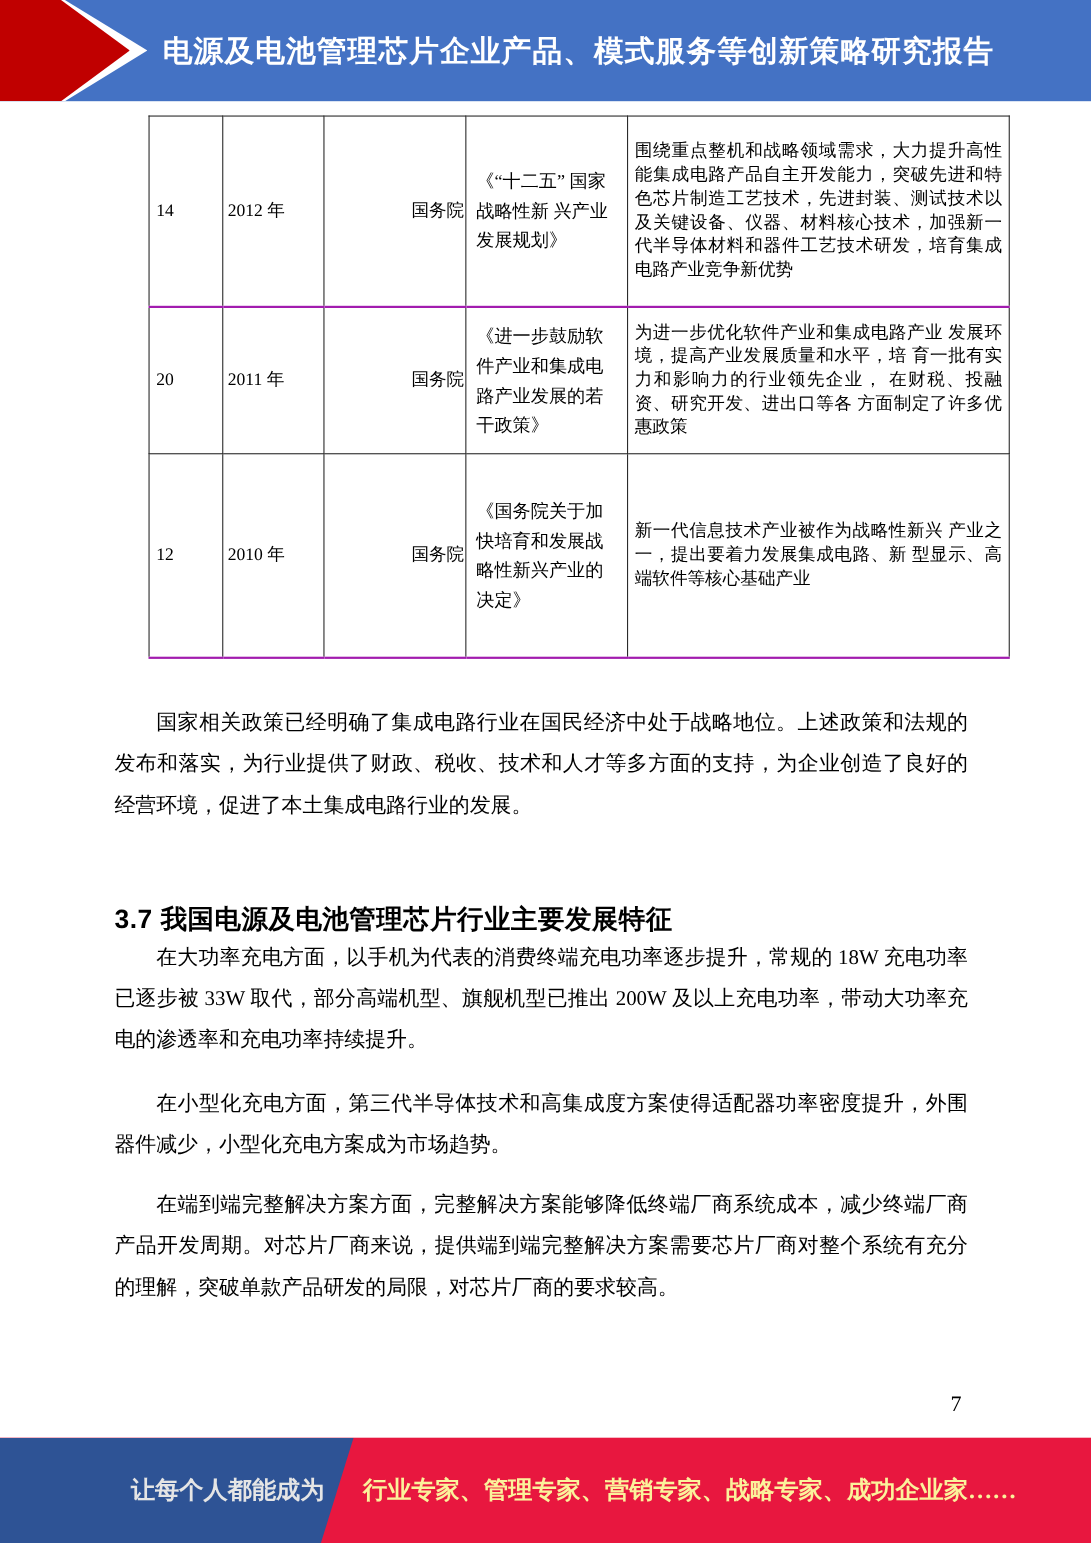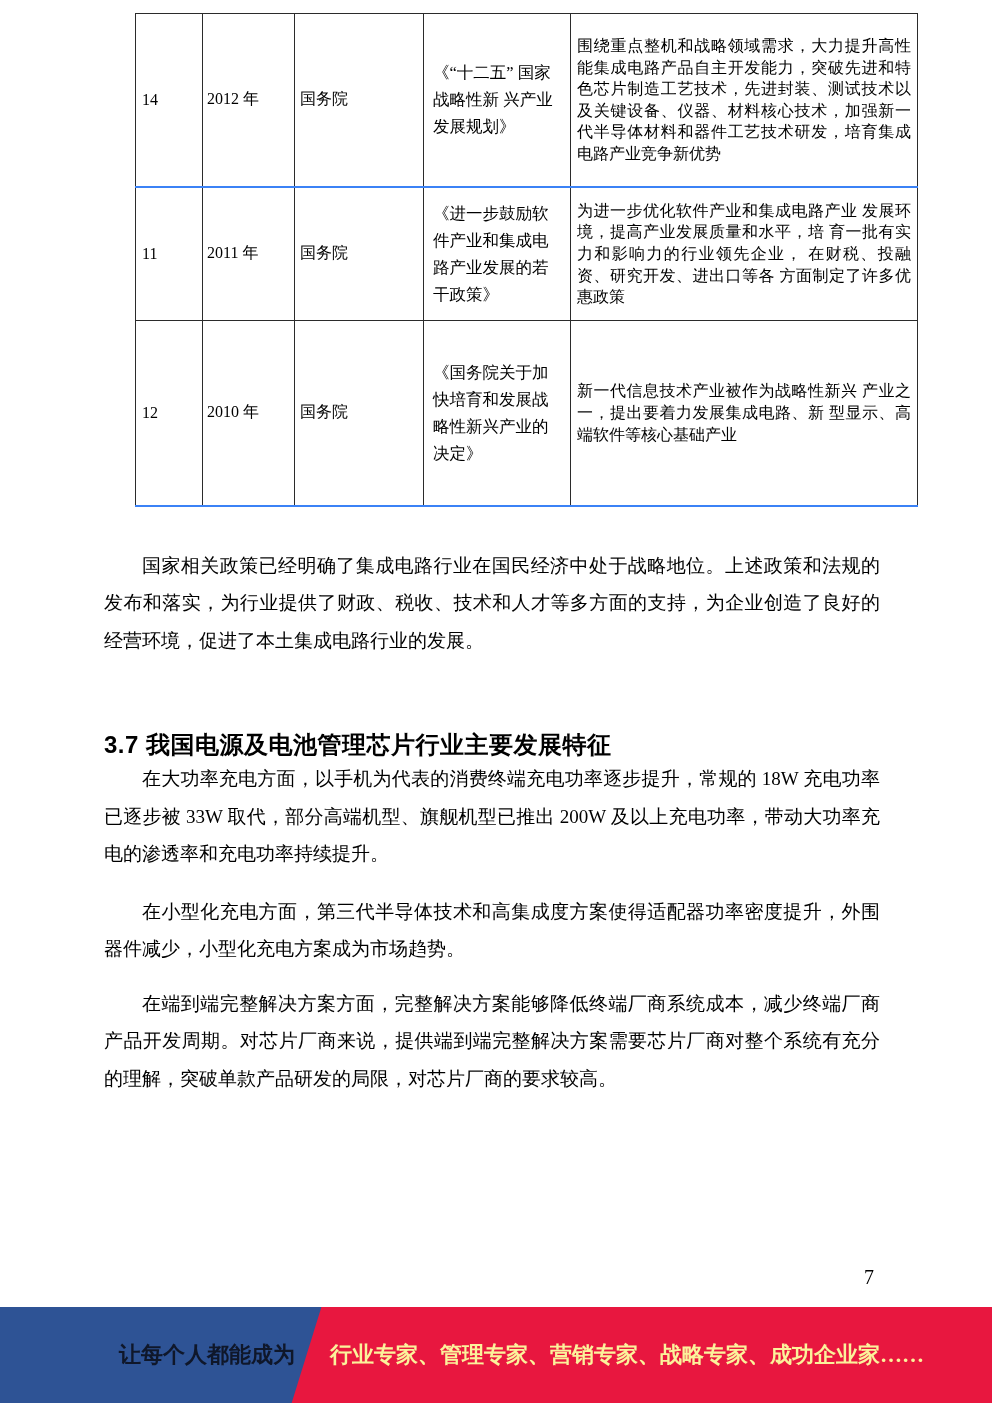--- a/index.html
+++ b/index.html
@@ -28,24 +28,24 @@
   .content{ margin:0 112px 0 104px; }
   table.policy{
     border-collapse:collapse; table-layout:fixed; margin-left:31px; margin-top:13px;
     width:729px; font-size:16px;
   }
   table.policy td{
     border-left:1px solid #2b2b2b; border-right:1px solid #2b2b2b;
     border-top:1px solid #2b2b2b; border-bottom:1px solid #2b2b2b;
     vertical-align:middle; overflow:hidden;
   }
-  tr.r-thick-bottom td{ border-bottom:2px solid #3b82f6; }
+  tr.r-thick-bottom td{ border-bottom:2px solid #a21caf; }
   td.c-no{ width:59px; padding-left:6px; }
   td.c-year{ width:86px; padding-left:4px; }
-  td.c-issuer{ width:122px; padding-left:5px; }
+  td.c-issuer{ width:122px; padding-left:5px;text-align:right; }
   td.c-policy{ width:128px; padding:4px 9px; line-height:27px; font-size:16.5px; }
   td.c-content{ width:334px; padding:2px 6px; line-height:21.6px; text-align:justify; }
   tr.row-10{ height:173px; } tr.row-11{ height:134px; } tr.row-12{ height:185px; }
   p.body-par{
     font-size:19px; line-height:37.5px; text-align:justify; text-indent:2em;
     margin:0;
   }
   #p1{ margin-top:40px; }
   h2.sec{
     font-family:"Liberation Sans","DejaVu Sans",sans-serif; font-weight:bold;
@@ -62,49 +62,54 @@
   
   .footer{
     position:absolute; left:0; bottom:0; width:992px; height:96px; background:#E8173F;
   }
   .footer-blue{
     position:absolute; left:0; top:0; width:100%; height:100%; background:#2E5395;
     clip-path:polygon(0 0,32.4% 0,29.4% 100%,0 100%);
   }
   .footer-left{
     position:absolute; left:119px; top:0; height:96px; line-height:96px;
-    color:#0f172a; font-size:22px; font-weight:bold; white-space:nowrap;
+    color:#e5e5e5; font-size:22px; font-weight:bold; white-space:nowrap;
     font-family:"Liberation Serif","DejaVu Serif",serif;
   }
   .footer-right{
     position:absolute; left:330px; top:0; height:96px; line-height:96px;
     color:#FBF29B; font-size:22px; font-weight:bold; white-space:nowrap;
     font-family:"Liberation Serif","DejaVu Serif",serif;
     text-align:right;
   }
 </style>
 </head>
 <body>
 
 <div class="page">
 
+  <div class="header">
+    <div class="arrow-white"></div>
+    <div class="arrow-red"></div>
+    <div class="header-title">电源及电池管理芯片企业产品、模式服务等创新策略研究报告</div>
+  </div>
 
   <div class="content">
 
     <table class="policy">
       <tbody>
         <tr class="row-10 r-thick-bottom">
           <td class="c-no">14</td>
           <td class="c-year">2012 年</td>
           <td class="c-issuer">国务院</td>
           <td class="c-policy">《“十二五” 国家战略性新 兴产业发展规划》</td>
           <td class="c-content">围绕重点整机和战略领域需求，大力提升高性能集成电路产品自主开发能力，突破先进和特色芯片制造工艺技术，先进封装、测试技术以及关键设备、仪器、材料核心技术，加强新一代半导体材料和器件工艺技术研发，培育集成电路产业竞争新优势</td>
         </tr>
         <tr class="row-11">
-          <td class="c-no">11</td>
+          <td class="c-no">20</td>
           <td class="c-year">2011 年</td>
           <td class="c-issuer">国务院</td>
           <td class="c-policy">《进一步鼓励软件产业和集成电路产业发展的若干政策》</td>
           <td class="c-content">为进一步优化软件产业和集成电路产业 发展环境，提高产业发展质量和水平，培 育一批有实力和影响力的行业领先企业， 在财税、投融资、研究开发、进出口等各 方面制定了许多优惠政策</td>
         </tr>
         <tr class="row-12 r-thick-bottom">
           <td class="c-no">12</td>
           <td class="c-year">2010 年</td>
           <td class="c-issuer">国务院</td>
           <td class="c-policy">《国务院关于加快培育和发展战略性新兴产业的决定》</td>

